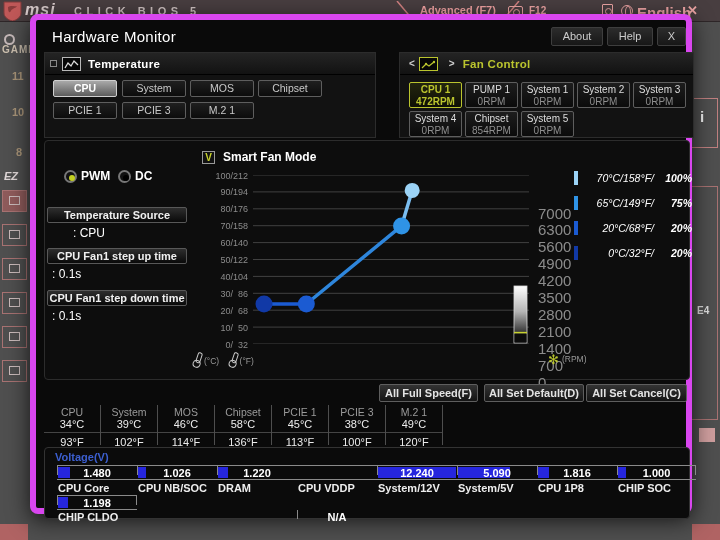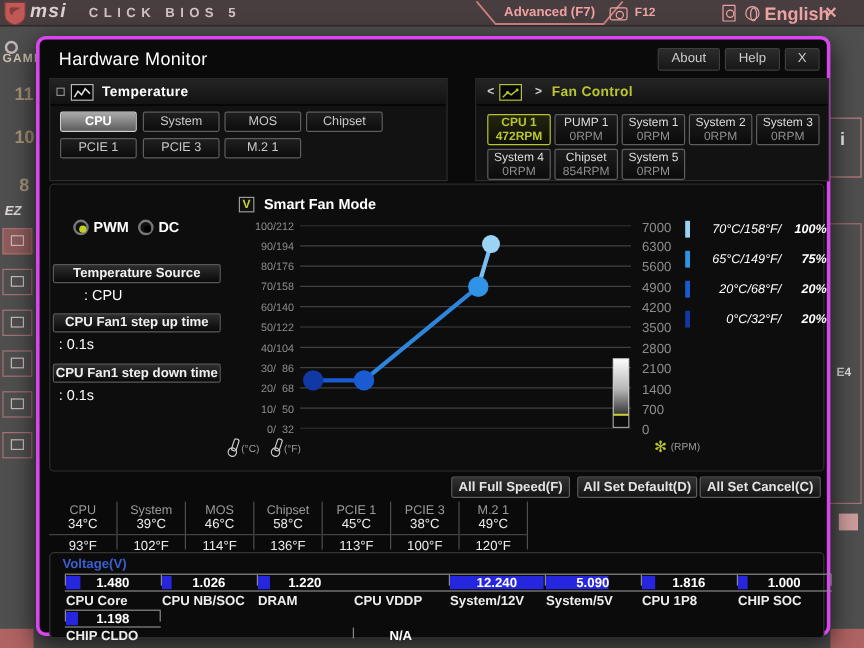--- a/index.html
+++ b/index.html
@@ -16,36 +16,36 @@
   .mode-label{position:absolute;left:0;top:3px;width:124px;text-align:center;font-size:11px;font-weight:bold;color:#f0a2a2;}
   .cam{position:absolute;left:508px;top:6px;width:15px;height:11px;border:1px solid #eda4a4;border-radius:2px;}
   .cam::after{content:'';position:absolute;left:4px;top:2px;width:5px;height:5px;border:1px solid #eda4a4;border-radius:50%;}
   .f12{position:absolute;left:529px;top:5px;font-size:10px;font-weight:bold;color:#eda4a4;}
   .doc{position:absolute;left:602px;top:4px;width:11px;height:14px;border:1px solid #eda4a4;border-radius:1px;}
   .doc::after{content:'';position:absolute;left:2px;top:3px;width:5px;height:5px;border:1px solid #eda4a4;border-radius:50%;}
   .globe{position:absolute;left:621px;top:5px;width:12px;height:12px;border:1px solid #eda4a4;border-radius:50%;}
   .globe::after{content:'';position:absolute;left:3px;top:0px;width:4px;height:10px;border:1px solid #eda4a4;border-radius:50%;}
   .lang{position:absolute;left:637px;top:4px;font-size:15px;font-weight:bold;color:#eda4a4;}
   .tclose{position:absolute;left:687px;top:3px;font-size:13px;font-weight:bold;color:#eda4a4;}
-  .bgl-txt{position:absolute;color:#a89478;font-size:15px;font-weight:bold;}
+  .bgl-txt{position:absolute;color:#a89478;font-size:11px;font-weight:bold;}
   .game{position:absolute;left:2px;top:44px;color:#cbbfae;font-size:10px;font-weight:bold;letter-spacing:1px;}
   .clock{position:absolute;left:4px;top:34px;width:11px;height:11px;border:2px solid #c4b8b8;border-radius:50%;}
   .ez{position:absolute;left:4px;top:170px;color:#ded6d6;font-size:11px;font-weight:bold;font-style:italic;}
   .sbox{position:absolute;left:2px;width:25px;height:22px;border:1px solid #a87272;}
   .sbox.active{background:#8f5b5b;}
   .sbox i{position:absolute;left:6px;top:5px;width:11px;height:9px;border:1px solid #c9baba;display:block;}
   .rbox1{position:absolute;left:688px;top:98px;width:30px;height:50px;border:1px solid #c08080;}
   .rinfo{position:absolute;left:700px;top:108px;color:#f2f2f2;font-size:15px;font-weight:bold;}
   .rbox2{position:absolute;left:688px;top:186px;width:30px;height:234px;border:1px solid #a87272;}
   .re4{position:absolute;left:697px;top:305px;color:#ddd;font-size:10px;font-weight:bold;}
   .rpink{position:absolute;left:699px;top:428px;width:16px;height:14px;background:#cf9e9e;}
   .cornerblk{position:absolute;width:28px;height:16px;background:#b06363;bottom:0;}
 
   
-  .hwmon{position:absolute;left:30px;top:30px;width:662px;height:500px;background:#0a0a0a;border:3px solid #d946ef;border-radius:8px;box-shadow:0 6px 22px rgba(0,0,0,.75);z-index:10;}
+  .hwmon{position:absolute;left:30px;top:14px;width:662px;height:500px;background:#0a0a0a;border:6px solid #d946ef;border-radius:8px;box-shadow:0 6px 22px rgba(0,0,0,.75);z-index:10;}
   .win-title{position:absolute;left:16px;top:8px;font-size:15px;color:#fff;letter-spacing:.3px;}
   .wbtn{position:absolute;top:7px;height:19px;background:linear-gradient(#2c2c2c,#171717);border:1px solid #3e3e3e;border-radius:2px;color:#ccc;font-size:11px;text-align:center;line-height:17px;}
 
   .panel{position:absolute;top:32px;height:86px;background:#121212;border:1px solid #2c2c2c;}
   .phead{height:22px;display:flex;align-items:center;padding-left:5px;background:linear-gradient(#242424,#121212);border-bottom:1px solid #000;}
   .csq{width:7px;height:7px;border:1px solid #8a8a8a;margin-right:5px;}
   .hico{width:19px;height:14px;border:1px solid #b8b8b8;background:#060606;margin-right:7px;position:relative;}
   .hico svg{position:absolute;left:0;top:1px;}
   .ptitle{font-size:11.5px;font-weight:bold;color:#fff;letter-spacing:.3px;}
   .ptitle.green{color:#bac42e;}
@@ -66,21 +66,21 @@
 
   .ctl-btn{position:absolute;left:11px;width:140px;height:16px;background:linear-gradient(#2e2e2e,#090909);border:1px solid #585858;border-radius:2px;color:#f0f0f0;font-size:11px;font-weight:bold;text-align:center;line-height:14px;}
   .ctl-val{position:absolute;left:16px;font-size:12px;color:#fff;}
 
   .sfm-check{position:absolute;left:166px;top:131px;width:13px;height:13px;border:1px solid #999;background:#111;color:#c8d22e;font-size:10px;font-weight:bold;text-align:center;line-height:12px;}
   .sfm-label{position:absolute;left:187px;top:130px;font-size:12px;font-weight:bold;color:#fff;}
 
   .axis-left{position:absolute;left:148px;top:155px;width:64px;height:169px;}
   .axis-left .axl{position:absolute;right:0;font-size:9px;color:#8c8c8c;white-space:pre;}
   .axis-right{position:absolute;left:502px;top:155px;width:40px;height:169px;}
-  .axis-right .axl{position:absolute;left:0;font-size:11px;color:#8c8c8c;}
+  .axis-right .axl{position:absolute;left:0;font-size:15px;color:#8c8c8c;margin-top:34px;}
   .curve-svg{position:absolute;left:217px;top:155px;}
 
   .legend{position:absolute;left:538px;top:150px;width:118px;font-style:italic;}
   .lg-row{display:flex;align-items:center;height:15px;margin-bottom:10px;}
   .lg-swatch{width:4px;height:14px;margin-right:6px;}
   .lg-temp{flex:1;text-align:right;font-size:10.5px;color:#fff;}
   .lg-pct{width:38px;text-align:right;font-size:10.5px;color:#fff;font-weight:bold;}
 
   .unit-row{position:absolute;top:332px;font-size:8.5px;color:#9a9a9a;}
   .thermo{position:relative;display:inline-block;width:8px;height:15px;transform:rotate(18deg);vertical-align:-3px;margin-right:2px;}

